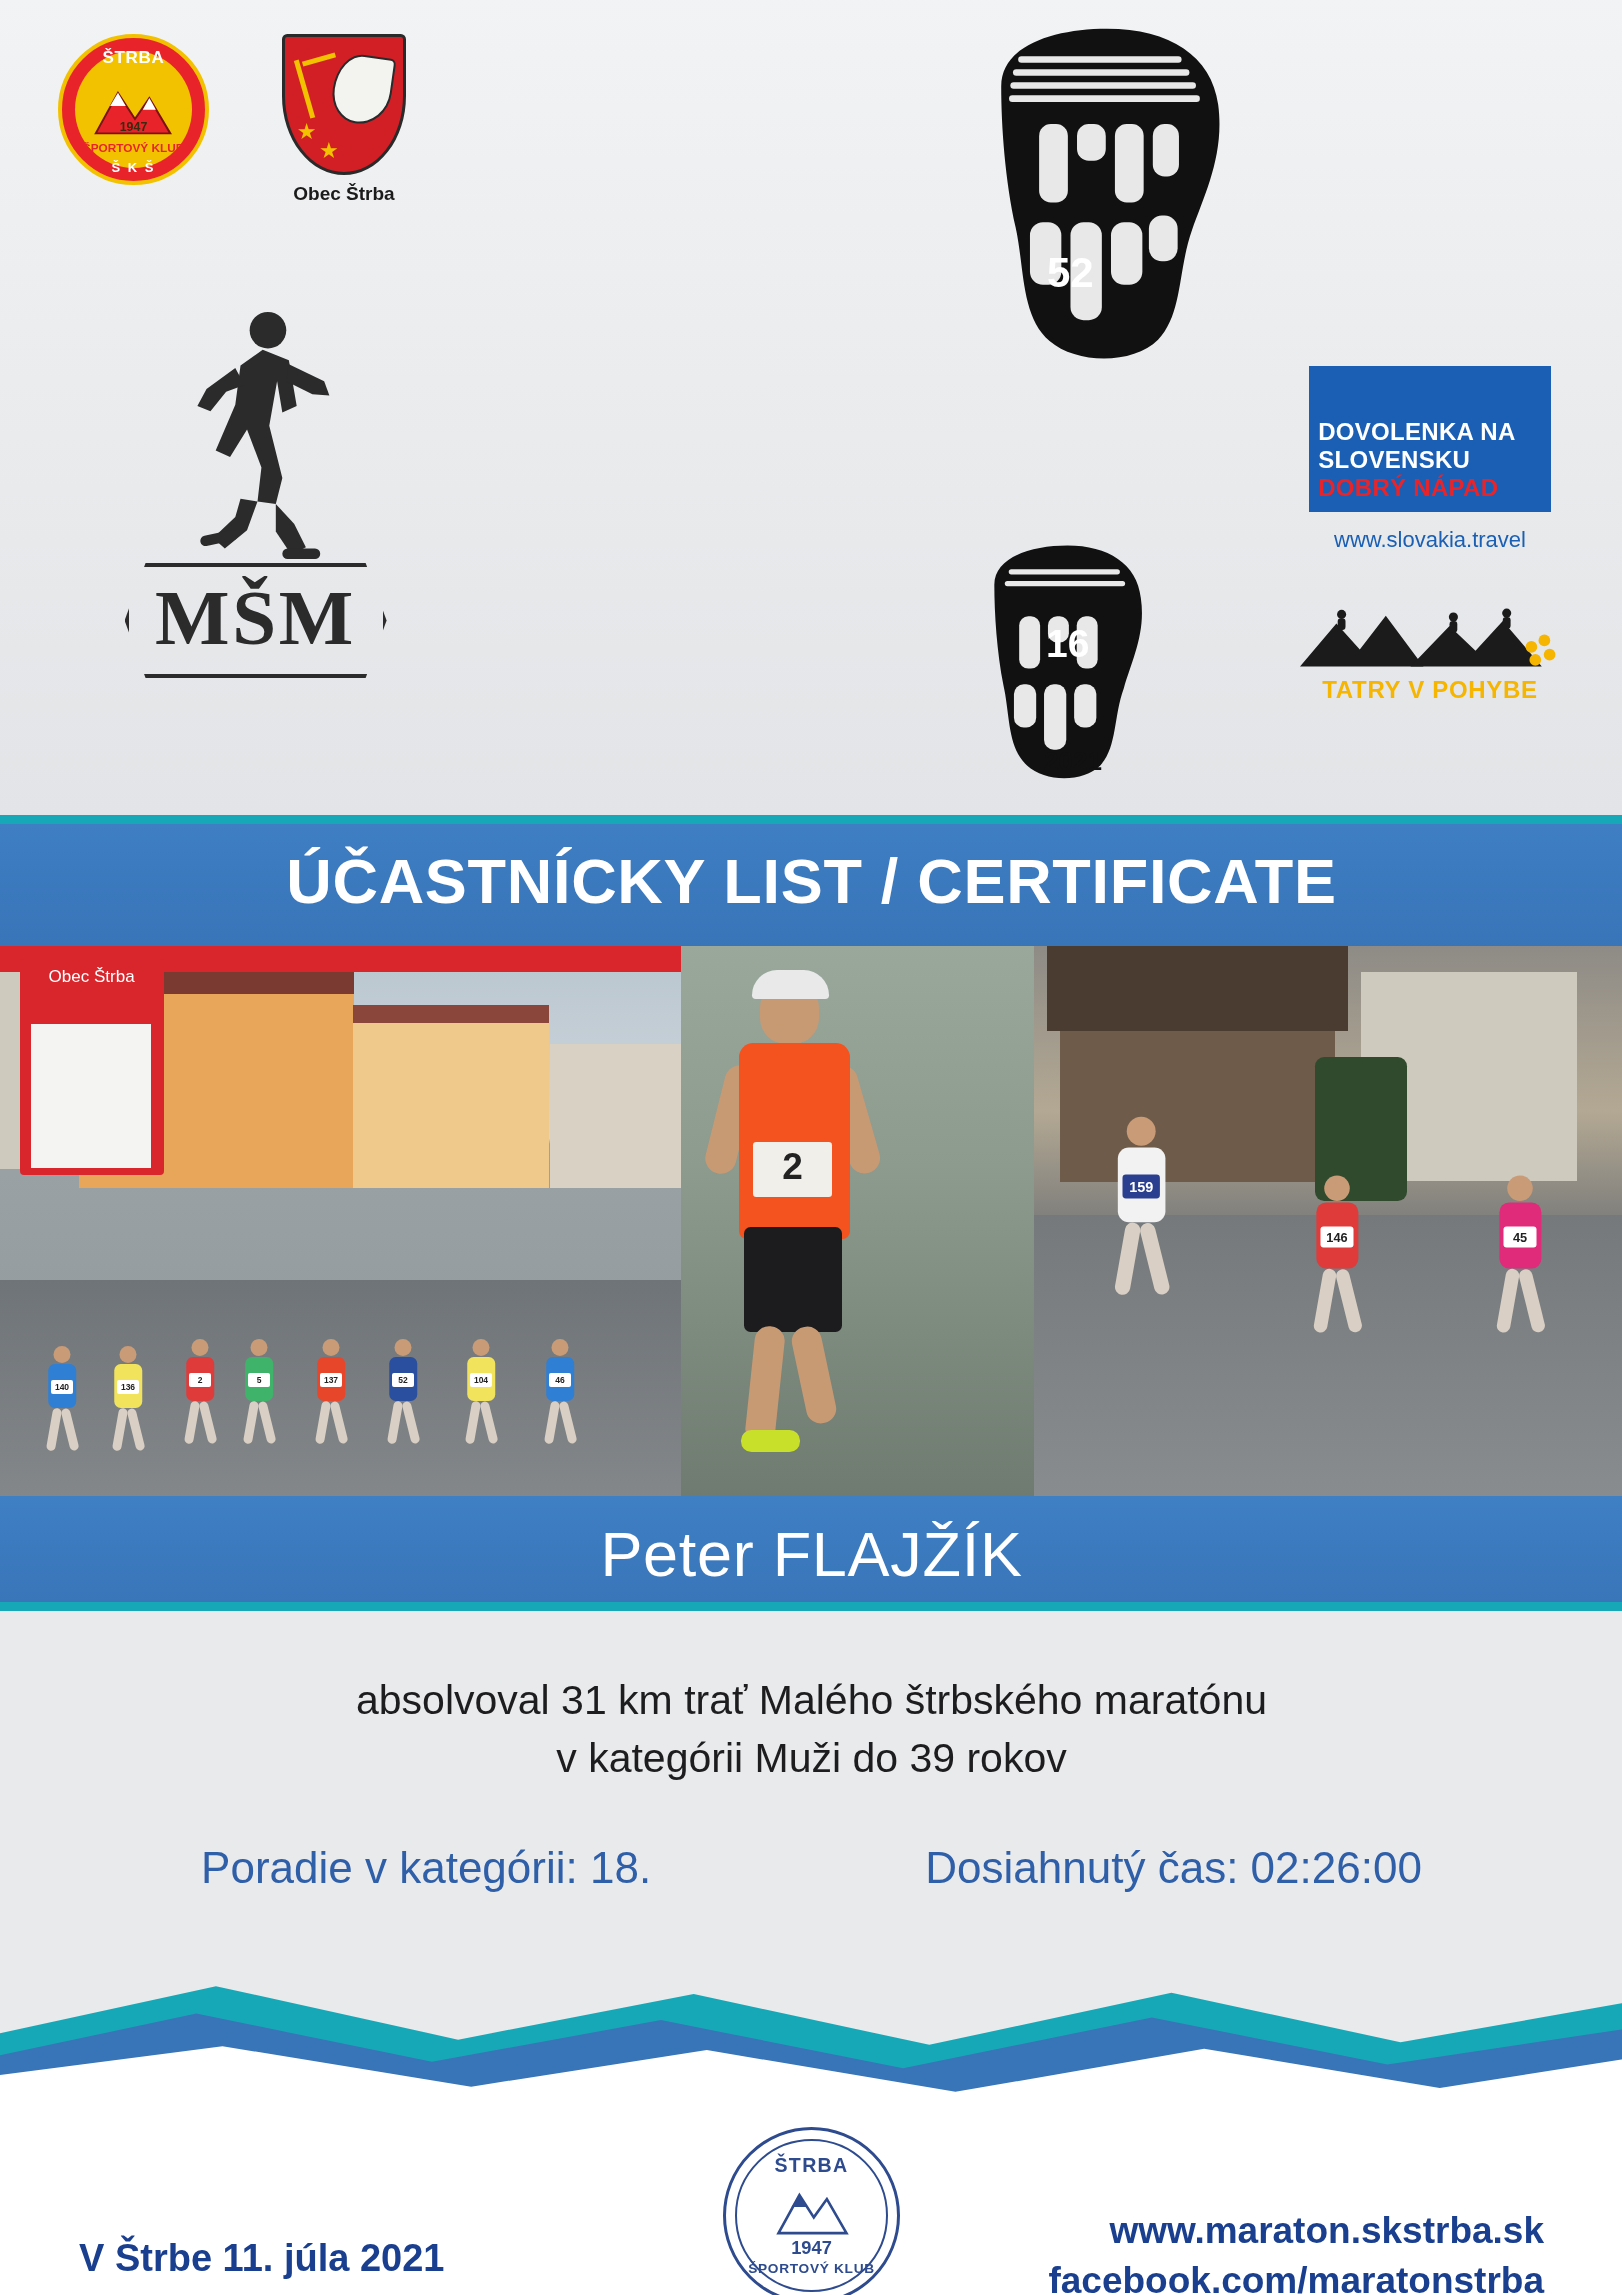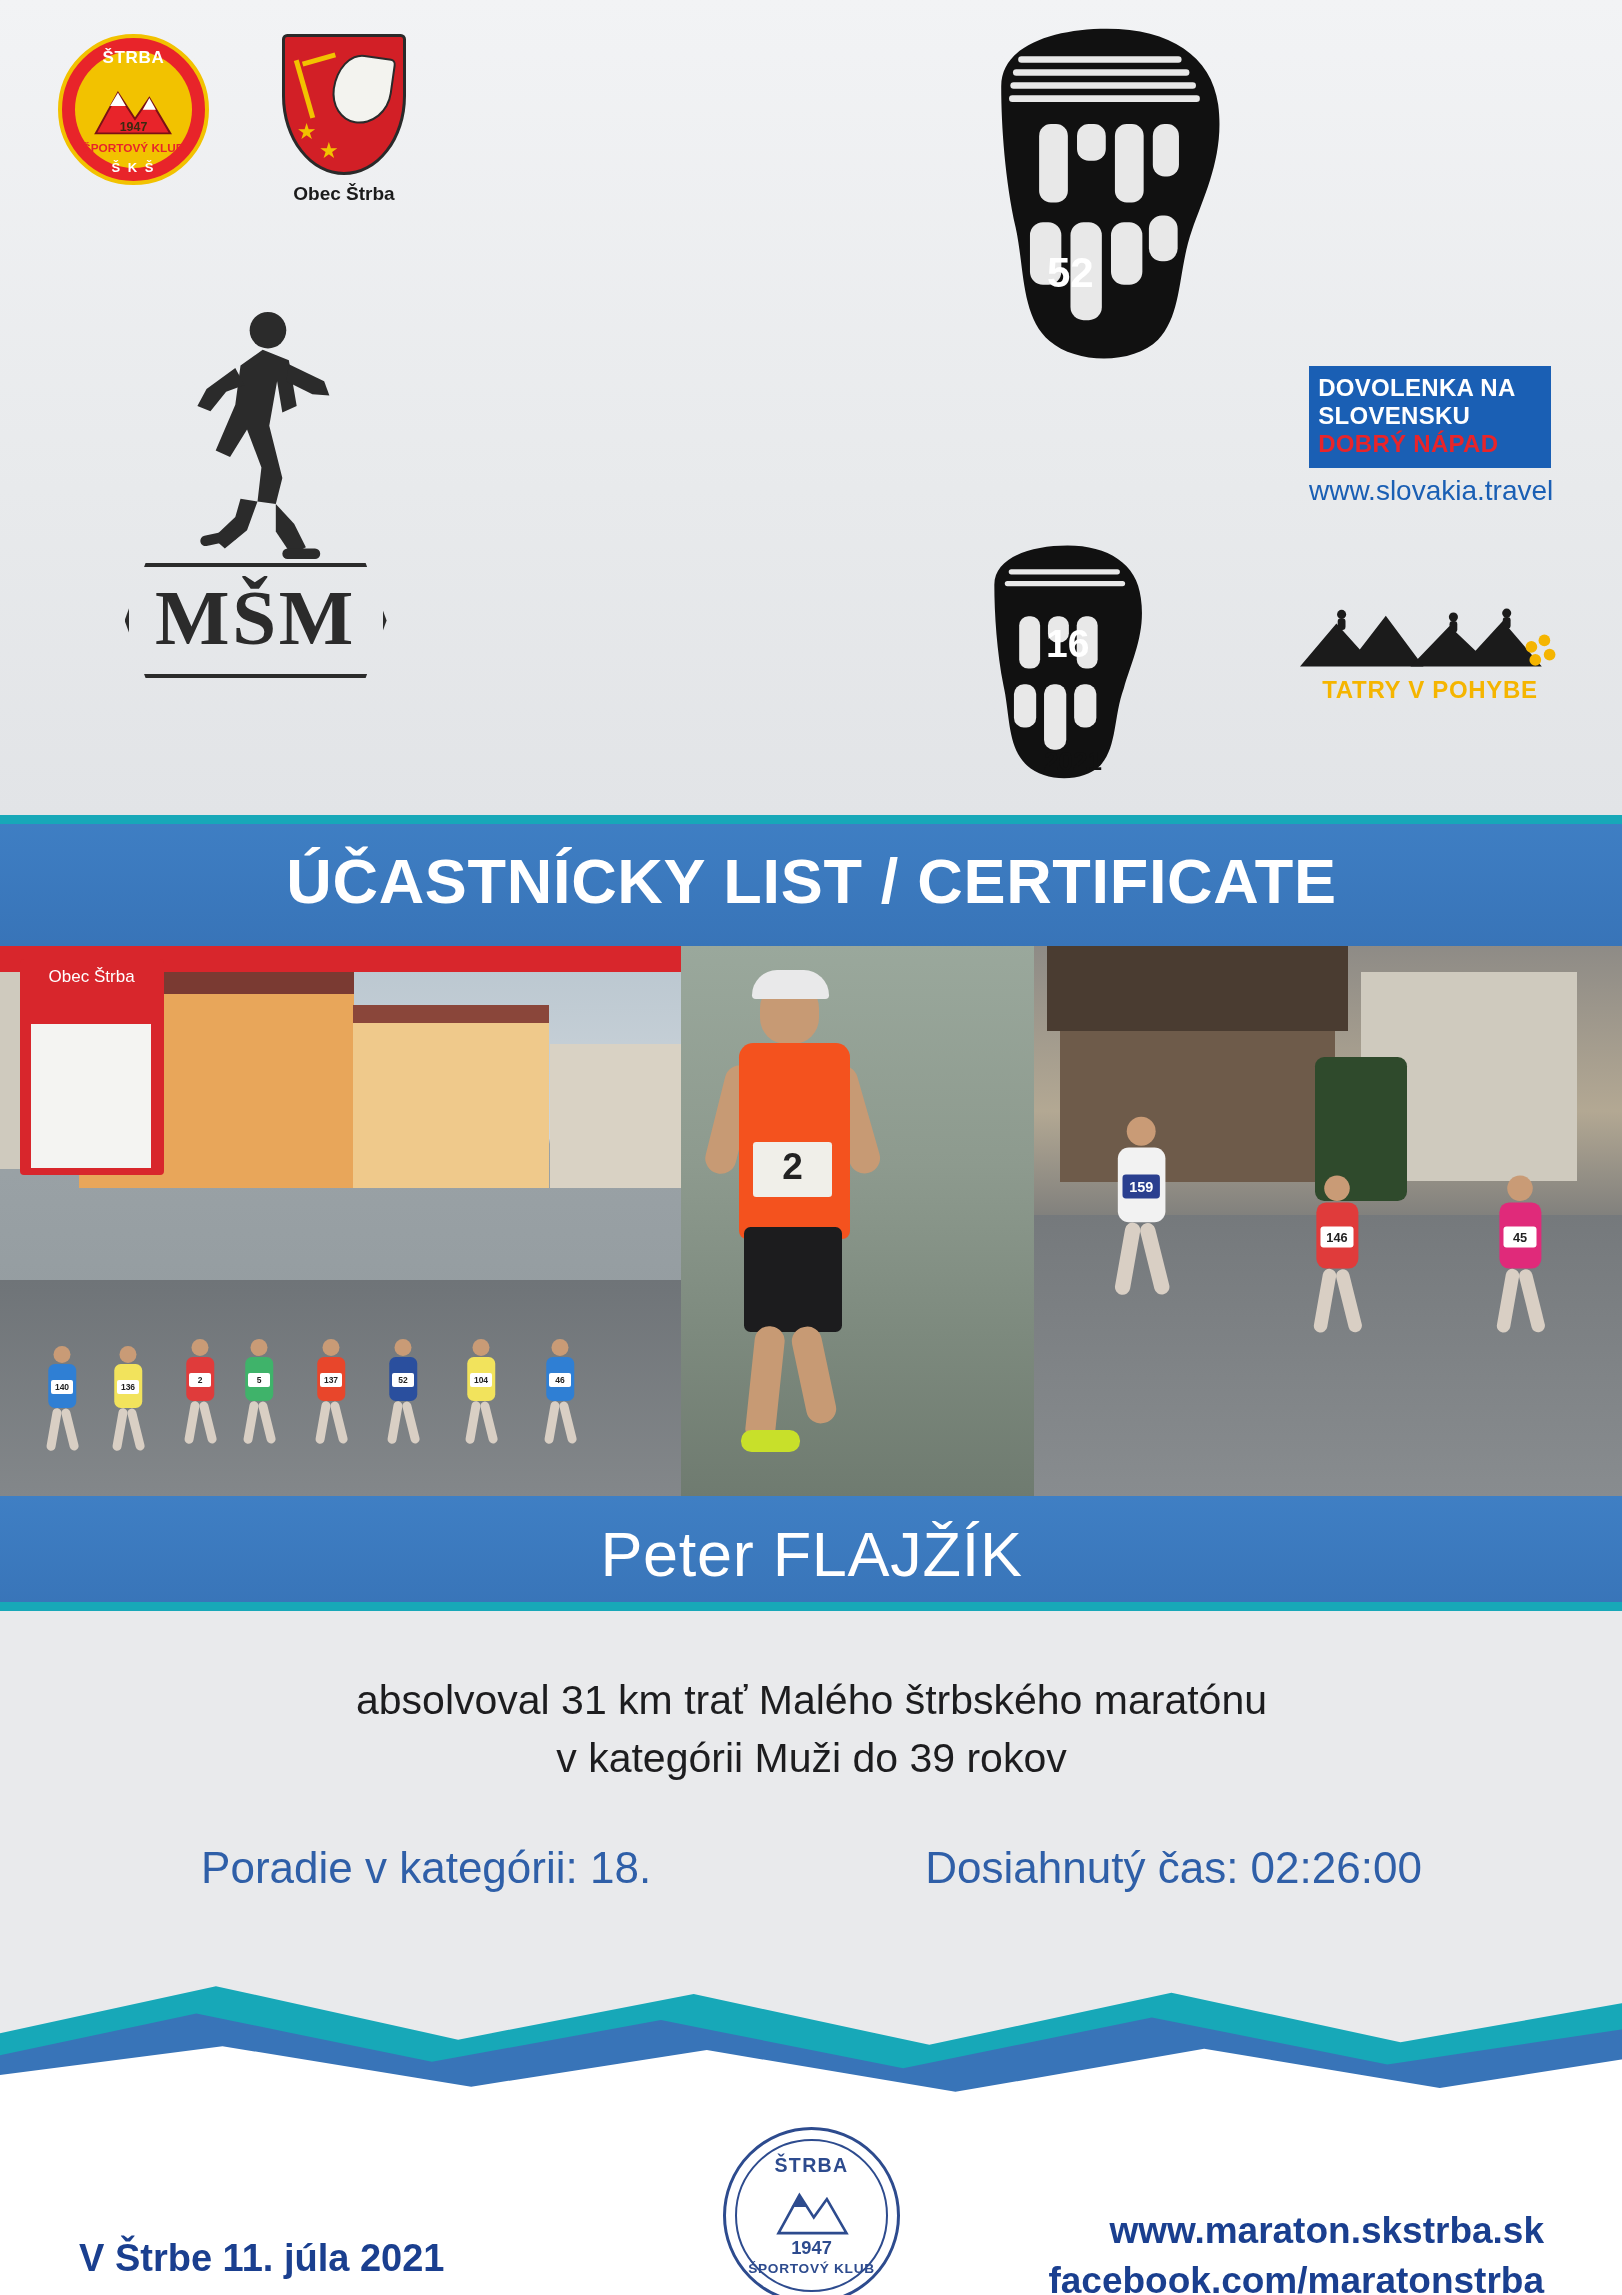--- a/index.html
+++ b/index.html
@@ -194,30 +194,30 @@
   
   .sk-travel {
     position: absolute; right: 72px; top: 366px;
     width: 242px; text-align: center;
   }
   .sk-travel .box {
     background: #1a5fb4; padding: 7.9px 9.2px 10.5px 9.2px; text-align: left;
     position: relative;
   }
   .sk-travel .l1 {
-    color: #fff; font-weight: bold; font-size: 24px; letter-spacing: 0.3px;
+    color: #fff; font-weight: bold; font-size: 24px; letter-spacing: 0.3px; margin-top: 44px;
   }
   .sk-travel .l2 {
     color: #fff; font-weight: bold; font-size: 24px; letter-spacing: 0.3px;
   }
   .sk-travel .l3 {
     color: #e8242a; font-weight: bold; font-size: 24px; letter-spacing: 0.3px;
   }
   .sk-travel .url {
-    margin-top: 7px; color: #1a5fb4; font-size: 28px; font-weight: normal;
+    margin-top: 15px; color: #1a5fb4; font-size: 22px; font-weight: normal;
   }
 
   
   .tvp {
     position: absolute; right: 62px; top: 604px; width: 262px;
   }
   .tvp .mountains { width: 262px; height: 65px; }
   .tvp .tvp-text {
     margin-top: 6.5px; text-align: center;
     font-size: 24px; font-weight: bold; color: #f5b500;

